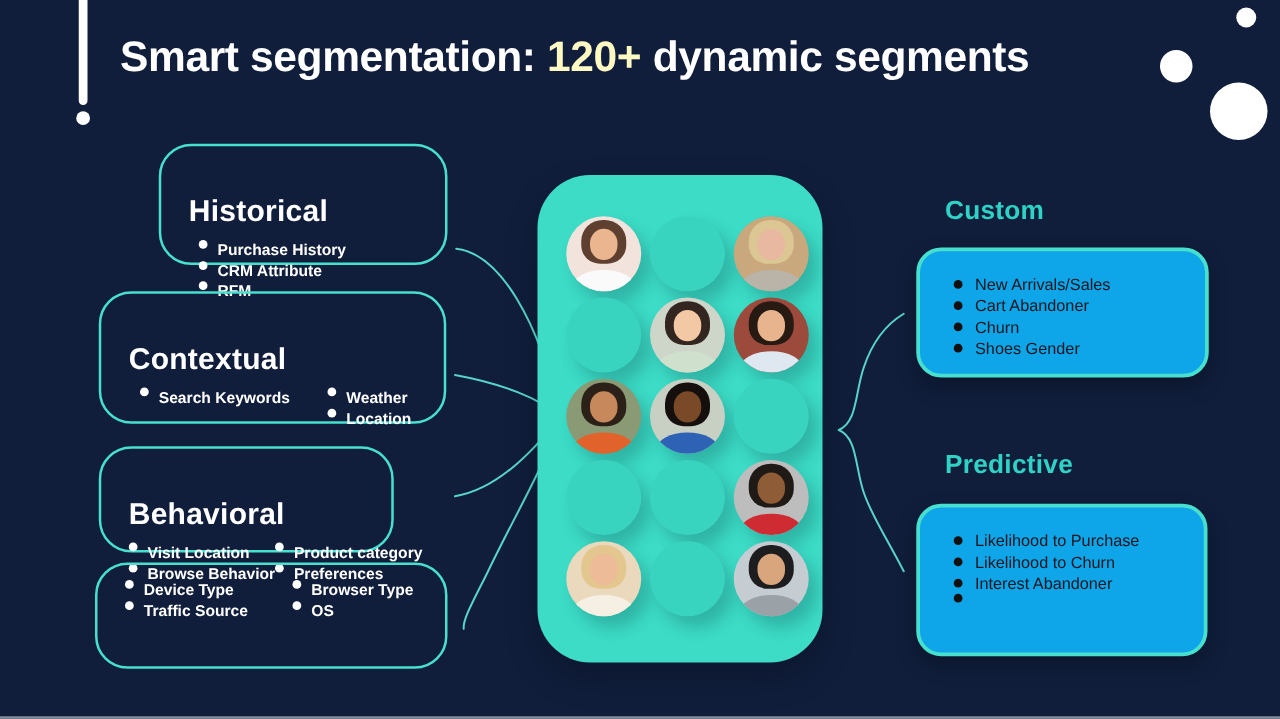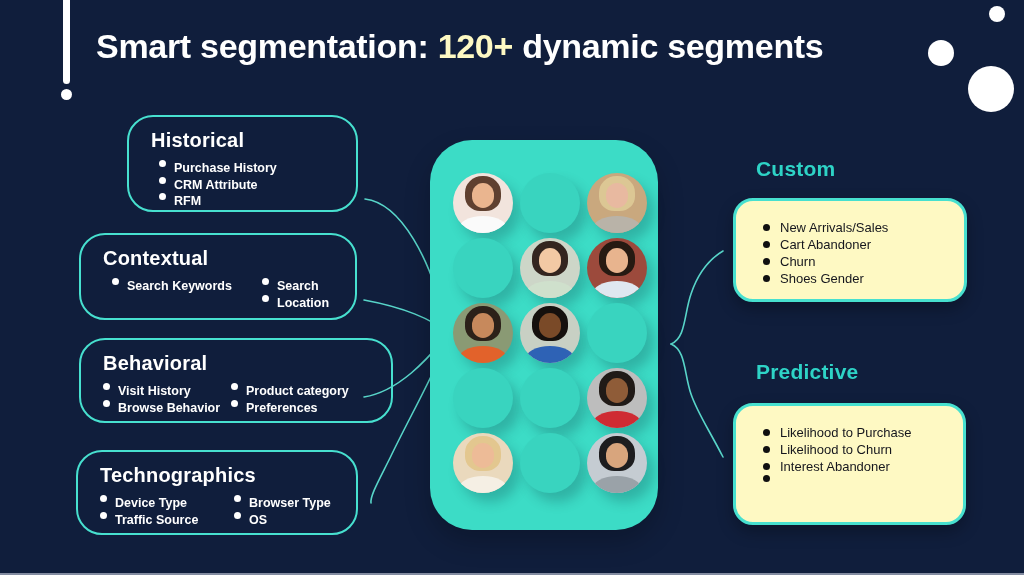--- a/index.html
+++ b/index.html
@@ -15,29 +15,29 @@
   .decor-md { left: 928px; top: 40px; width: 26px; height: 26px; }
   .decor-lg { left: 968px; top: 66px; width: 46px; height: 46px; }
   .bottom-edge { position: absolute; left: 0; bottom: 0; width: 1024px; height: 2px; background: #98a0b3; opacity: .85; }
 
   
   .page-title { position: absolute; left: 96px; top: 27px; font-size: 34px; font-weight: 800; letter-spacing: -0.3px; color: #ffffff; white-space: nowrap; }
   .page-title .hl { color: #fef9c3; }
 
   
   .lbox { position: absolute; border: 2.5px solid #47e0cf; border-radius: 26px; padding: 12px 14px 10px 22px; color: #fff; }
-  .lbox h3 { font-size: 20px; font-weight: 800; margin-bottom: 8px; letter-spacing: 0.2px; }
+  .lbox h3 { font-size: 24px; font-weight: 800; margin-bottom: 8px; letter-spacing: 0.2px; margin-top: 27px; }
   .lbox .cols { display: flex; }
   .lbox .col { display: flex; flex-direction: column; }
   .lbox-0 { left: 127px; top: 115px; width: 231px; height: 97px; }
   .lbox-0 .cols { padding-left: 8px; }
-  .lbox-1 { left: 79px;  top: 233px; width: 278px; height: 87px; }
+  .lbox-1 { left: 79px;  top: 233px; width: 278px; height: 106px; }
   .lbox-1 .col:first-child { width: 150px; }
   .lbox-1 .cols { padding-left: 9px; }
-  .lbox-2 { left: 79px;  top: 338px; width: 314px; height: 85px; }
+  .lbox-2 { left: 79px;  top: 357px; width: 236px; height: 85px; }
   .lbox-2 .col:first-child { width: 128px; }
   .lbox-3 { left: 76px;  top: 450px; width: 282px; height: 85px; }
   .lbox-3 .col:first-child { width: 134px; }
   .item { display: flex; align-items: flex-start; gap: 8px; font-size: 12.5px; font-weight: 700; line-height: 16.5px; white-space: nowrap; }
   .item .dot { flex: 0 0 auto; width: 7px; height: 7px; border-radius: 50%; background: #ffffff; }
 
   
   .panel { position: absolute; left: 430px; top: 140px; width: 228px; height: 390px; background: #3cdcc6; border-radius: 42px; box-shadow: 0 12px 26px rgba(0,0,0,.22); }
   .grid { position: absolute; left: 23px; top: 33px; display: grid; grid-template-columns: repeat(3, 60px); grid-auto-rows: 60px; column-gap: 7px; row-gap: 5px; }
   .cell { width: 60px; height: 60px; border-radius: 50%; position: relative; box-shadow: 7px 9px 12px rgba(10,59,66,.25); }
@@ -47,21 +47,21 @@
   .av-face  { position: absolute; top: 17%; left: 31%; width: 38%; height: 41%; border-radius: 50%; background: var(--skin); }
   .av-shirt { position: absolute; bottom: -18%; left: 8%; width: 84%; height: 46%; border-radius: 50% 50% 12% 12%; background: var(--shirt); }
 
   
   .connectors { position: absolute; left: 0; top: 0; pointer-events: none; }
 
   
   .rsec-title { position: absolute; font-size: 21px; font-weight: 800; color: #2ed3c6; letter-spacing: 0.2px; }
   .rsec-title.custom { left: 756px; top: 157px; }
   .rsec-title.predictive { left: 756px; top: 360px; }
-  .rcard { position: absolute; background: #fef9c3; border: 3px solid #47e0cf; border-radius: 20px; padding: 18px 12px 0 27px; box-shadow: 0 7px 16px rgba(0,0,0,.28); }
+  .rcard { position: absolute; background: #0ea5e9; border: 3px solid #47e0cf; border-radius: 20px; padding: 18px 12px 0 27px; box-shadow: 0 7px 16px rgba(0,0,0,.28); }
   .rcard.custom { left: 733px; top: 198px; width: 234px; height: 104px; }
   .rcard.predictive { left: 733px; top: 403px; width: 233px; height: 122px; }
   .ritem { display: flex; align-items: center; gap: 10px; font-size: 13px; font-weight: 400; color: #15161d; line-height: 17px; white-space: nowrap; }
   .ritem .rdot { flex: 0 0 auto; width: 7px; height: 7px; border-radius: 50%; background: #101010; }
 </style>
 </head>
 <body>
 
 <div class="stage">
 
@@ -97,56 +97,55 @@
     <div class="cols">
         <div class="col">
           <div class="item">
             <span class="dot"></span>
             <span>Search Keywords</span>
           </div>
         </div>
         <div class="col">
           <div class="item">
             <span class="dot"></span>
-            <span>Search</span>
+            <span>Weather</span>
           </div>
           <div class="item">
             <span class="dot"></span>
             <span>Location</span>
           </div>
         </div>
       </div>
   </div>
   <div class="lbox lbox-2">
     <h3>Behavioral</h3>
     <div class="cols">
         <div class="col">
           <div class="item">
             <span class="dot"></span>
-            <span>Visit History</span>
+            <span>Visit Location</span>
           </div>
           <div class="item">
             <span class="dot"></span>
             <span>Browse Behavior</span>
           </div>
         </div>
         <div class="col">
           <div class="item">
             <span class="dot"></span>
             <span>Product category</span>
           </div>
           <div class="item">
             <span class="dot"></span>
             <span>Preferences</span>
           </div>
         </div>
       </div>
   </div>
   <div class="lbox lbox-3">
-    <h3>Technographics</h3>
     <div class="cols">
         <div class="col">
           <div class="item">
             <span class="dot"></span>
             <span>Device Type</span>
           </div>
           <div class="item">
             <span class="dot"></span>
             <span>Traffic Source</span>
           </div>

